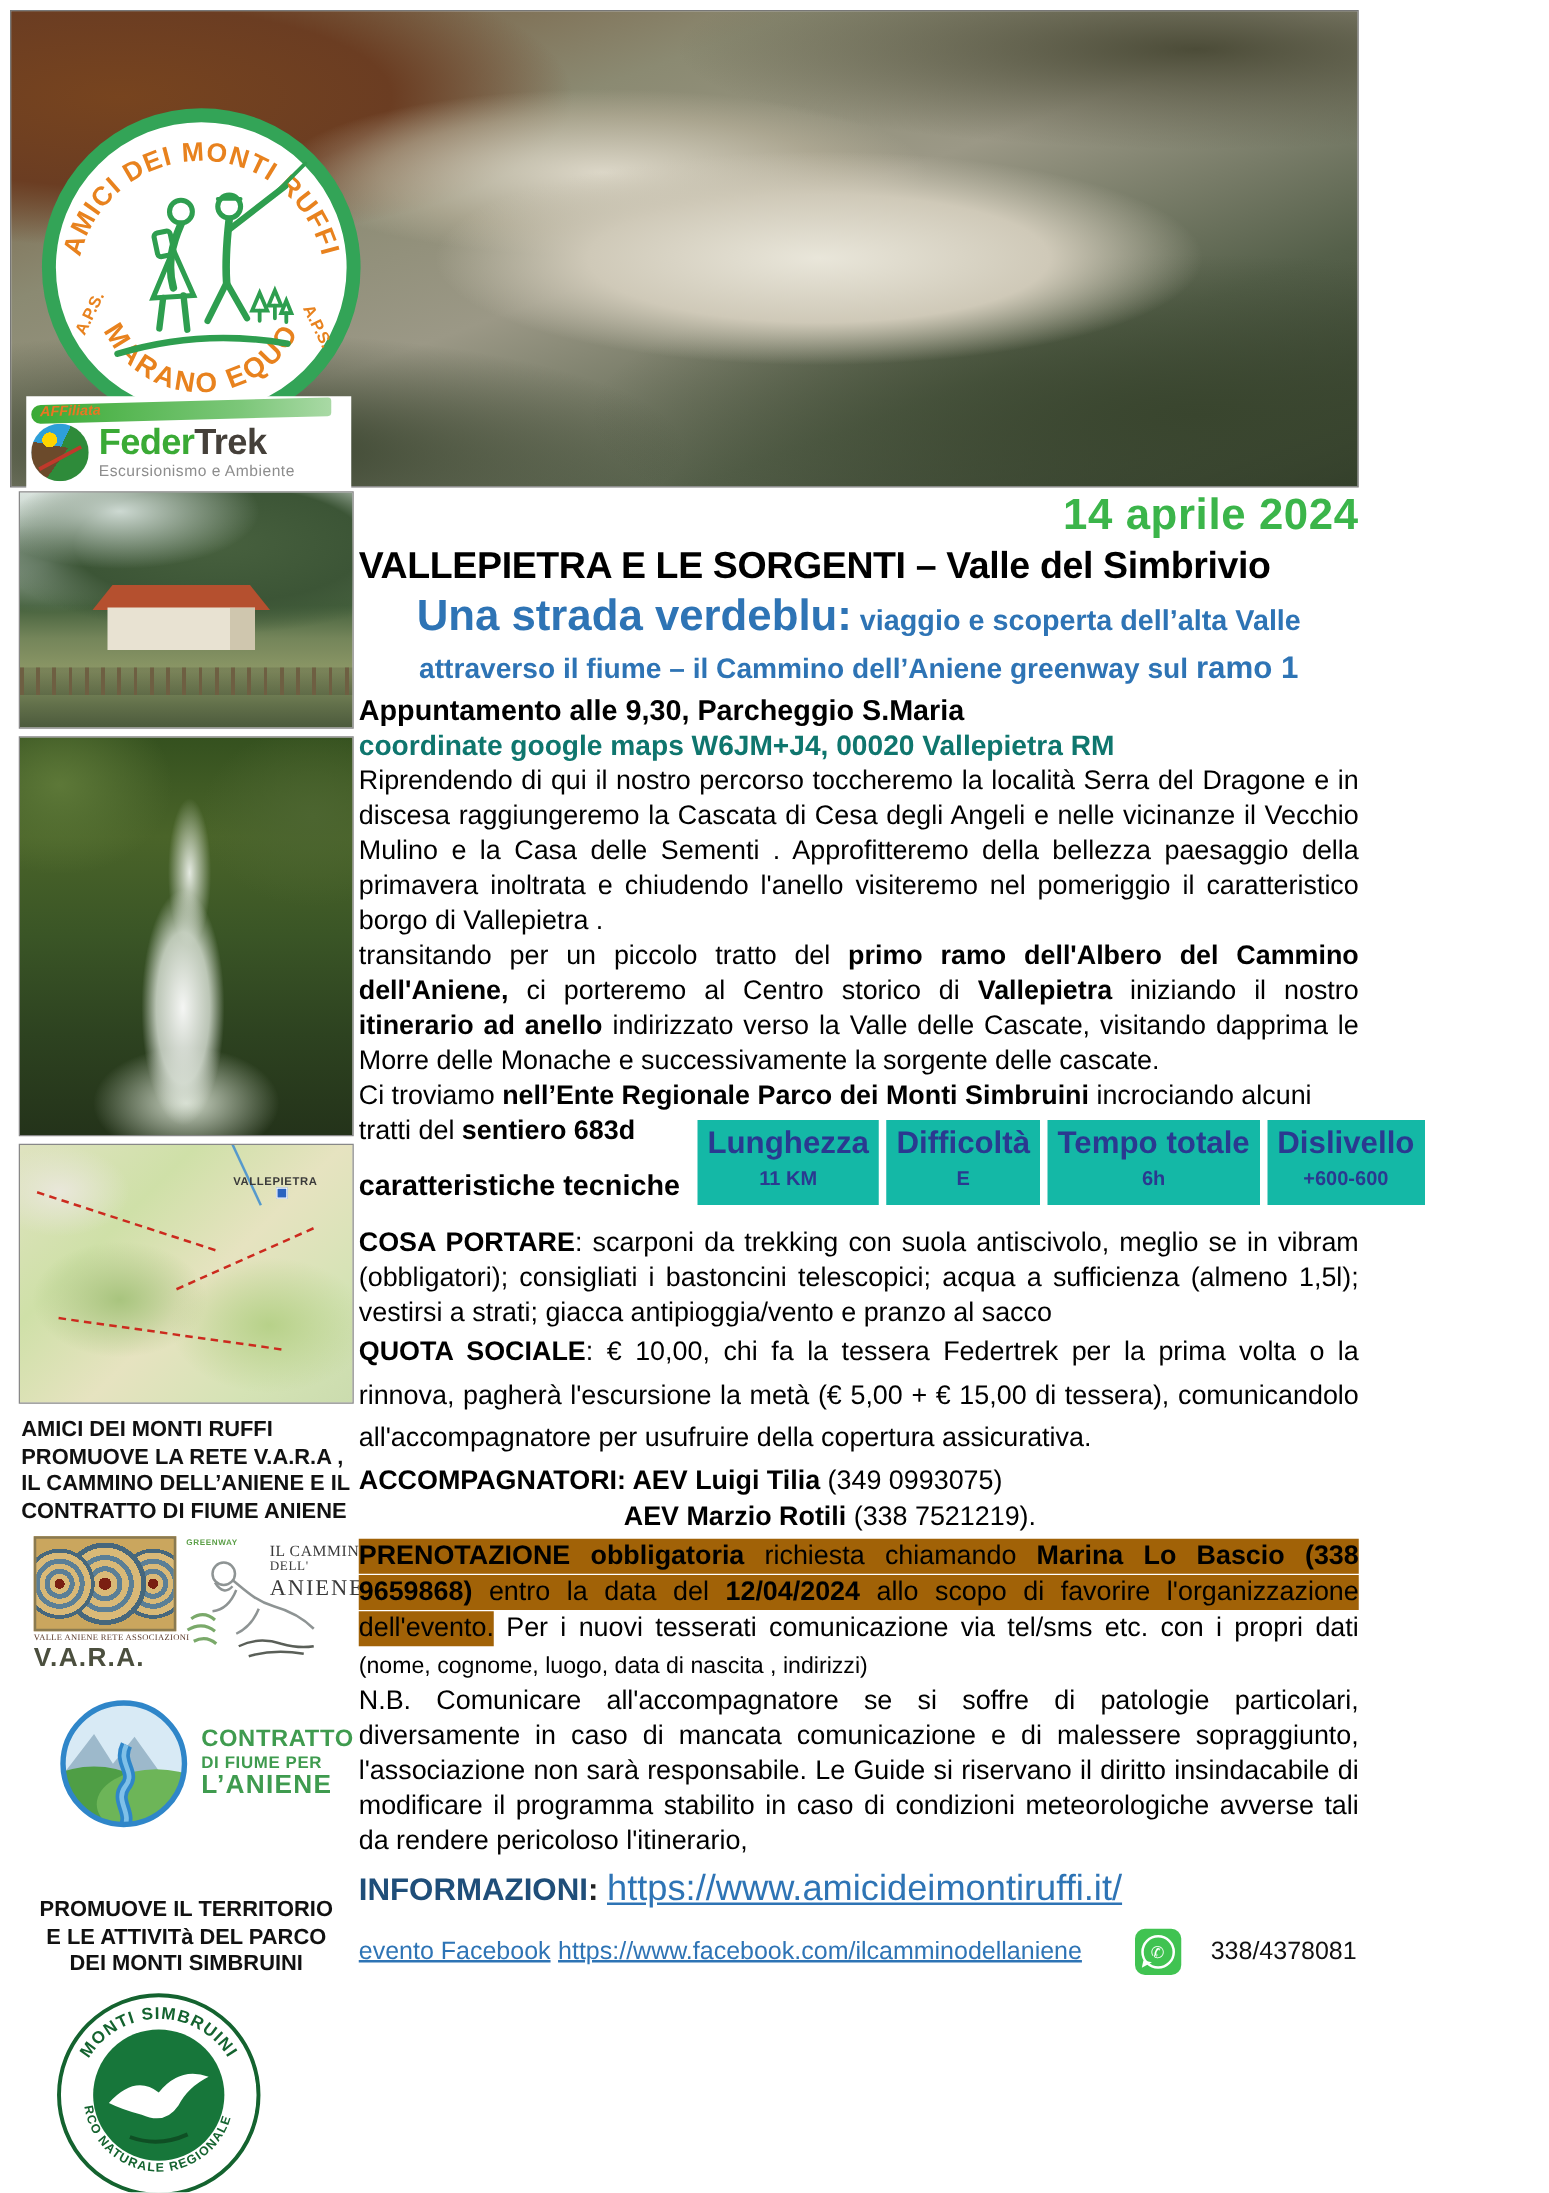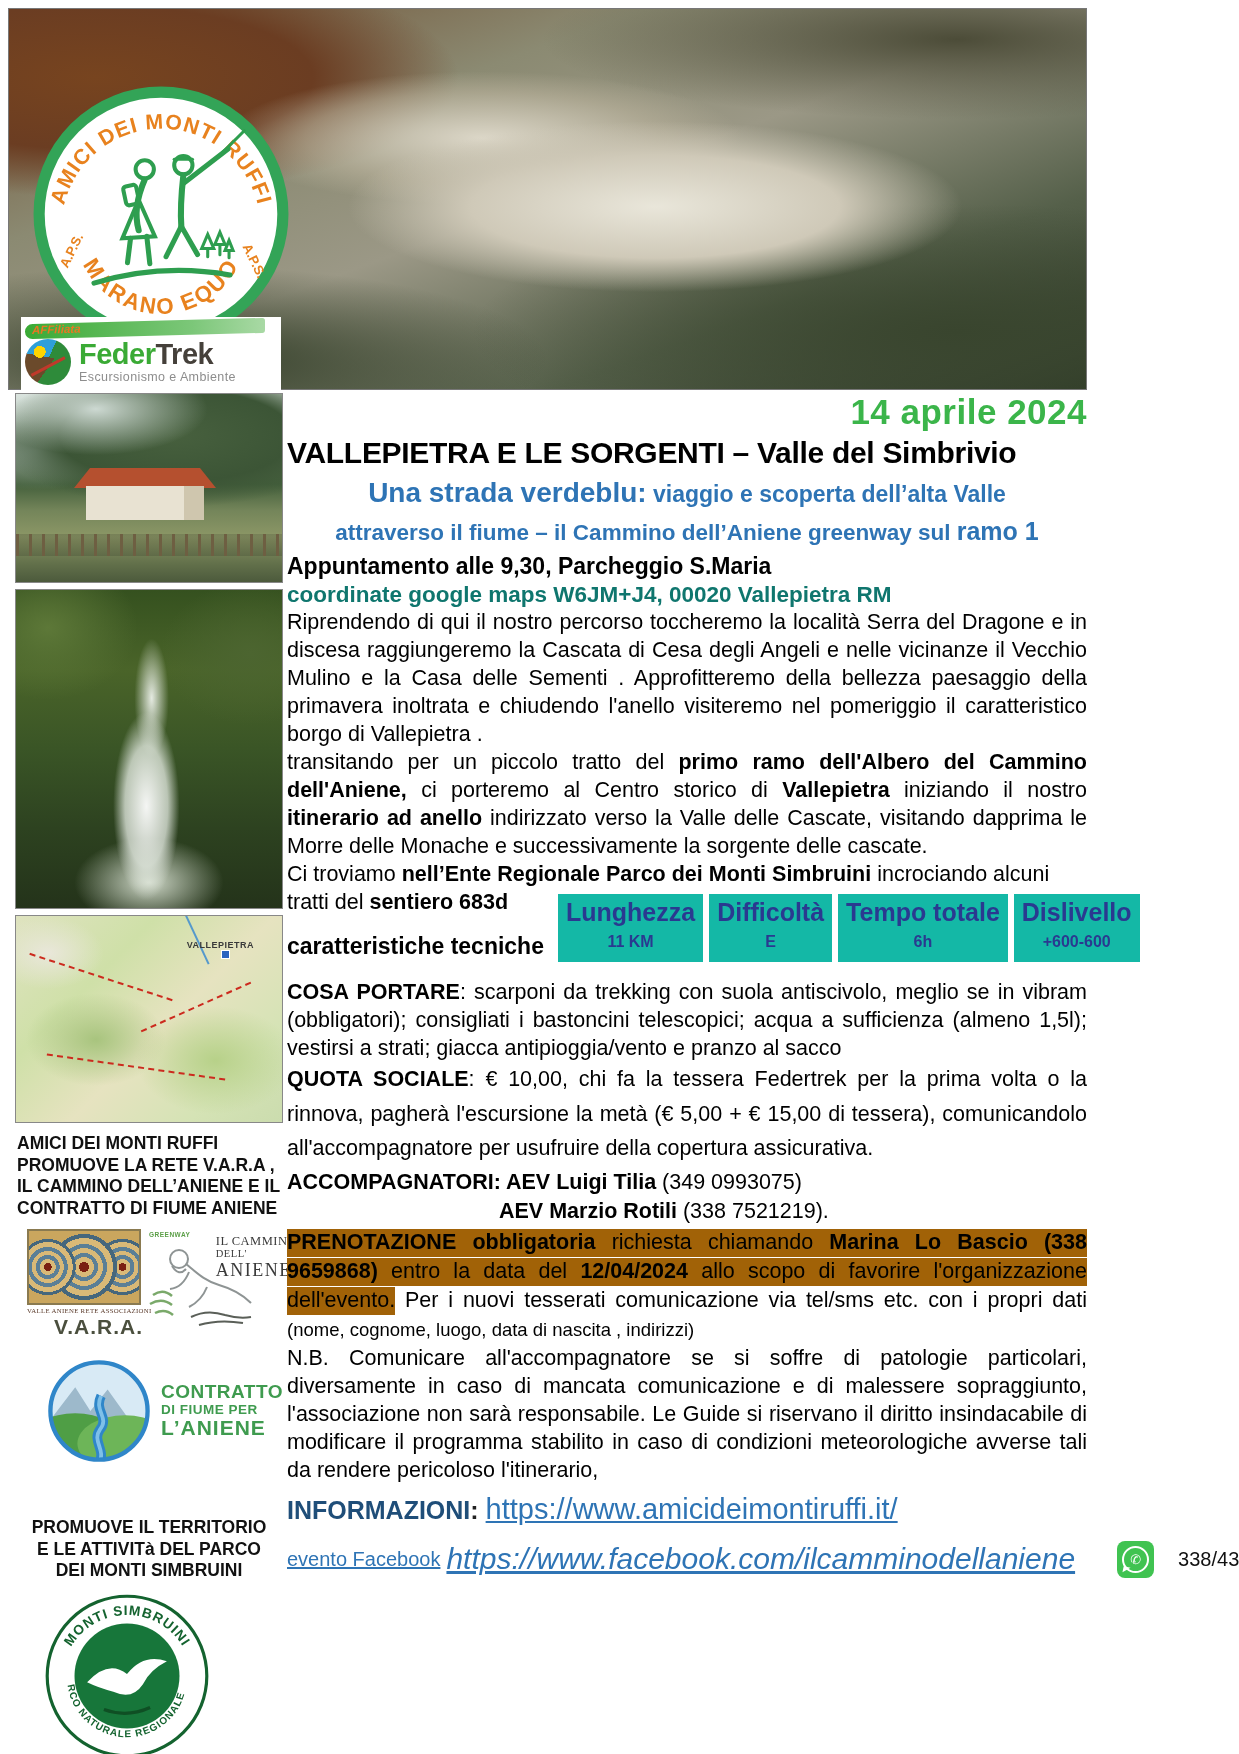--- a/index.html
+++ b/index.html
@@ -79,21 +79,21 @@
   .trail2{left:120px;top:90px;width:120px;transform:rotate(-24deg);}
   .trail3{left:30px;top:150px;width:180px;transform:rotate(8deg);}
   .river-line{position:absolute;left:150px;top:20px;width:60px;border-top:2px solid #5599cc;transform:rotate(65deg);}
   .map-marker{position:absolute;right:52px;top:34px;width:7px;height:7px;background:#2a63c0;border:1px solid #fff;}
 
   .promo{font-size:17.5px;font-weight:bold;line-height:21.5px;color:#111;}
   .promo1{width:266px;margin:8px 0 10px 2px;}
   .promo2{width:250px;margin:52px auto 10px auto;text-align:center;}
 
   .assoc-row{display:flex;align-items:flex-start;margin-left:12px;}
-  .vara{width:116px;flex:none;text-align:right;}
+  .vara{width:116px;flex:none;text-align:left;}
   .vara-img{width:110px;height:72px;border:2px solid #8a7a50;background-color:#caa65e;
       background-image:
         radial-gradient(circle at 17% 50%, #7a1f12 0 4px, #d9b977 4px 8px, #5b7f96 8px 12px, #d9b977 12px 16px, #5b7f96 16px 20px, #d9b977 20px 25px, #46677c 25px 28px, rgba(0,0,0,0) 28px),
         radial-gradient(circle at 50% 50%, #7a1f12 0 5px, #d9b977 5px 10px, #5b7f96 10px 14px, #d9b977 14px 19px, #5b7f96 19px 23px, #d9b977 23px 29px, #46677c 29px 33px, rgba(0,0,0,0) 33px),
         radial-gradient(circle at 85% 50%, #7a1f12 0 4px, #d9b977 4px 8px, #5b7f96 8px 12px, #d9b977 12px 16px, #5b7f96 16px 20px, #d9b977 20px 25px, #46677c 25px 28px, rgba(0,0,0,0) 28px);}
   .vara-sub{font-family:"Liberation Serif",serif;font-size:6.8px;color:#5a3a2a;margin-top:2px;letter-spacing:.3px;white-space:nowrap;}
   .vara-name{font-size:21px;font-weight:bold;color:#4b4f3e;letter-spacing:1px;margin-top:1px;}
   .cammino{position:relative;width:150px;height:112px;margin-left:4px;flex:none;}
   .cam-tag{position:absolute;left:2px;top:2px;font-size:6.5px;font-weight:bold;color:#5a9e46;letter-spacing:.5px;}
   .cam-svg{position:absolute;left:0;top:8px;}
@@ -108,21 +108,21 @@
   .cf-l2{font-size:13.5px;letter-spacing:.5px;}
   .cf-l3{font-size:21px;letter-spacing:1px;}
 
   .parco-logo{display:block;margin:6px auto 0 28px;}
 
   
   .rightcol{position:absolute;left:287px;top:391px;width:800px;}
   .date{font-size:35px;font-weight:bold;color:#3bb54a;text-align:right;letter-spacing:.5px;line-height:42px;}
   .title{font-size:30px;font-weight:bold;color:#000;white-space:nowrap;letter-spacing:-.3px;line-height:40px;}
   .sub1{text-align:center;color:#2e74b5;line-height:36px;margin-top:2px;}
-  .sub1-big{font-size:28px;font-weight:bold;}
+  .sub1-big{font-size:35px;font-weight:bold;}
   .sub1-rest{font-size:23px;font-weight:bold;text-align:center;}
   .sub2{text-align:center;color:#2e74b5;font-size:22.5px;font-weight:bold;line-height:32px;}
   .ramo{font-size:25px;}
   .meeting{font-size:23px;font-weight:bold;line-height:30px;margin-top:2px;}
   .coords{font-size:22.5px;font-weight:bold;color:#0f766e;line-height:27px;}
   .body{font-size:21.5px;line-height:28px;margin:0;}
   .j{text-align:justify;}
   .tech-row{display:flex;align-items:flex-end;margin-top:-22px;position:relative;}
   .tech-label{font-size:23px;font-weight:bold;white-space:nowrap;margin-right:14px;padding-bottom:2px;}
   .tech-cells{display:flex;gap:6px;margin-left:auto;}
@@ -137,21 +137,21 @@
   .pren{margin-top:2px;line-height:29px;}
   mark{background:#a16207;color:inherit;padding:1px 0 3px 0;}
   .small{font-size:18.5px;}
   .nb{margin-top:0;}
   .info-line{margin-top:6px;line-height:38px;white-space:nowrap;}
   .info-label{font-size:25px;font-weight:bold;color:#1f4e79;}
   .info-sep{font-size:25px;font-weight:bold;color:#222;}
   .info-url{font-size:29px;color:#2e74b5;text-decoration:underline;cursor:pointer;}
   .fb-line{display:flex;align-items:center;margin-top:8px;white-space:nowrap;}
   .fb-label{font-size:20px;color:#2e74b5;text-decoration:underline;cursor:pointer;}
-  .fb-url{font-size:30px;color:#2e74b5;text-decoration:underline;cursor:pointer;margin-left:6px;font-style:italic;}
+  .fb-url{font-size:20px;color:#2e74b5;text-decoration:underline;cursor:pointer;margin-left:6px;}
   .wa-icon{position:relative;width:37px;height:37px;border-radius:8px;background:#40c351;flex:none;margin-left:42px;
      display:flex;align-items:center;justify-content:center;}
   .wa-bubble{width:23px;height:23px;border:2.5px solid #fff;border-radius:50%;display:flex;align-items:center;justify-content:center;}
   .wa-bubble:after{content:"";position:absolute;left:6px;bottom:5px;width:0;height:0;
      border-top:6px solid #fff;border-right:7px solid transparent;transform:rotate(12deg);}
   .wa-glyph{color:#fff;font-size:13px;line-height:1;}
   .wa-num{font-size:20px;color:#111;margin-left:24px;}
 </style>
 </head>
 <body>

